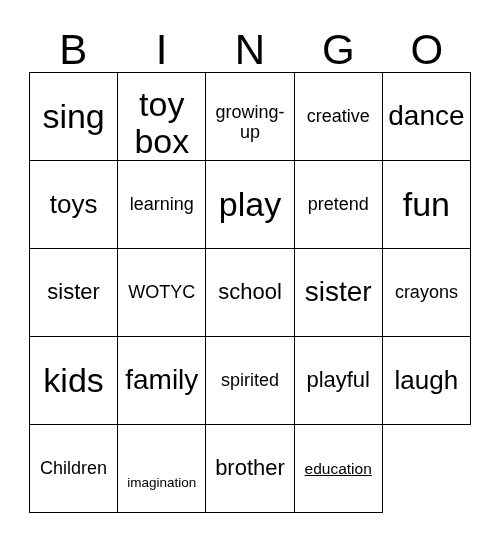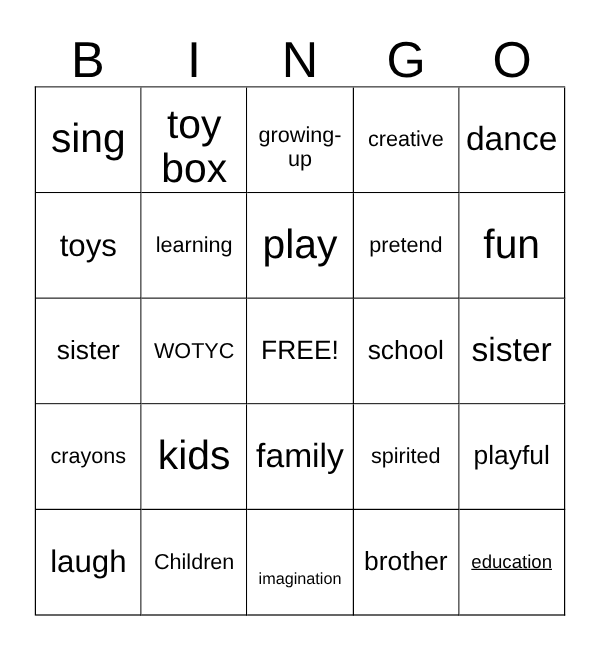--- a/index.html
+++ b/index.html
@@ -141,23 +141,20 @@
         <span class="cell-text">fun</span>
       </div>
 
     <div class="cell fs-md">
         <span class="cell-text">sister</span>
       </div>
     <div class="cell fs-sm">
         <span class="cell-text">WOTYC</span>
       </div>
     <div class="cell fs-md">
-        <span class="cell-text">FREE!</span>
-      </div>
-    <div class="cell fs-md">
         <span class="cell-text">school</span>
       </div>
     <div class="cell fs-lg">
         <span class="cell-text">sister</span>
       </div>
 
     <div class="cell fs-sm">
         <span class="cell-text">crayons</span>
       </div>
     <div class="cell fs-xxl">

